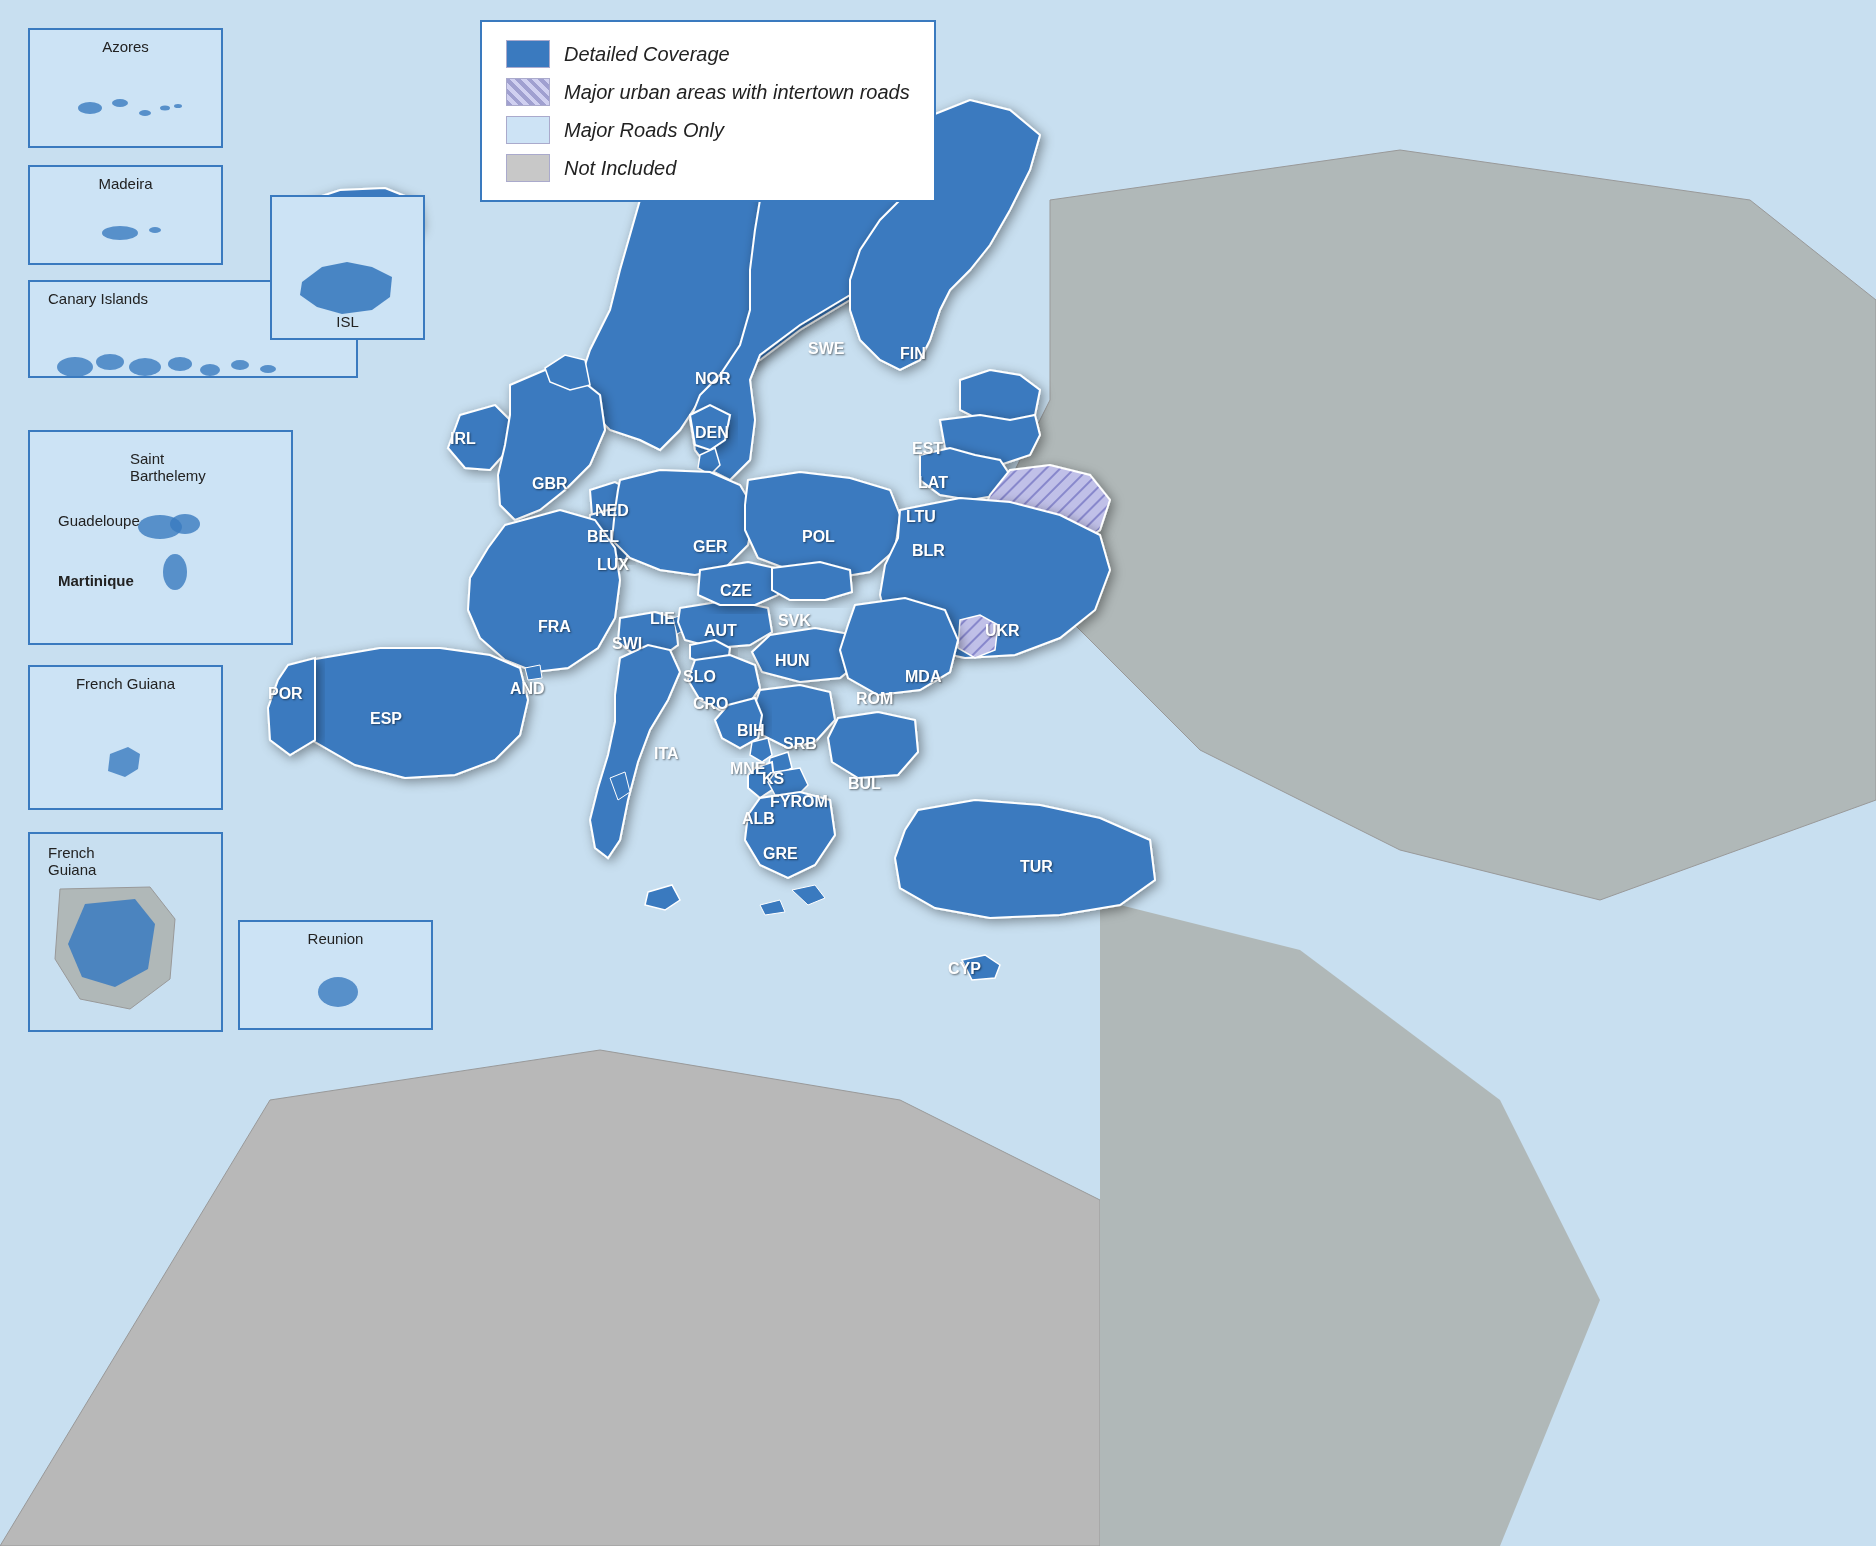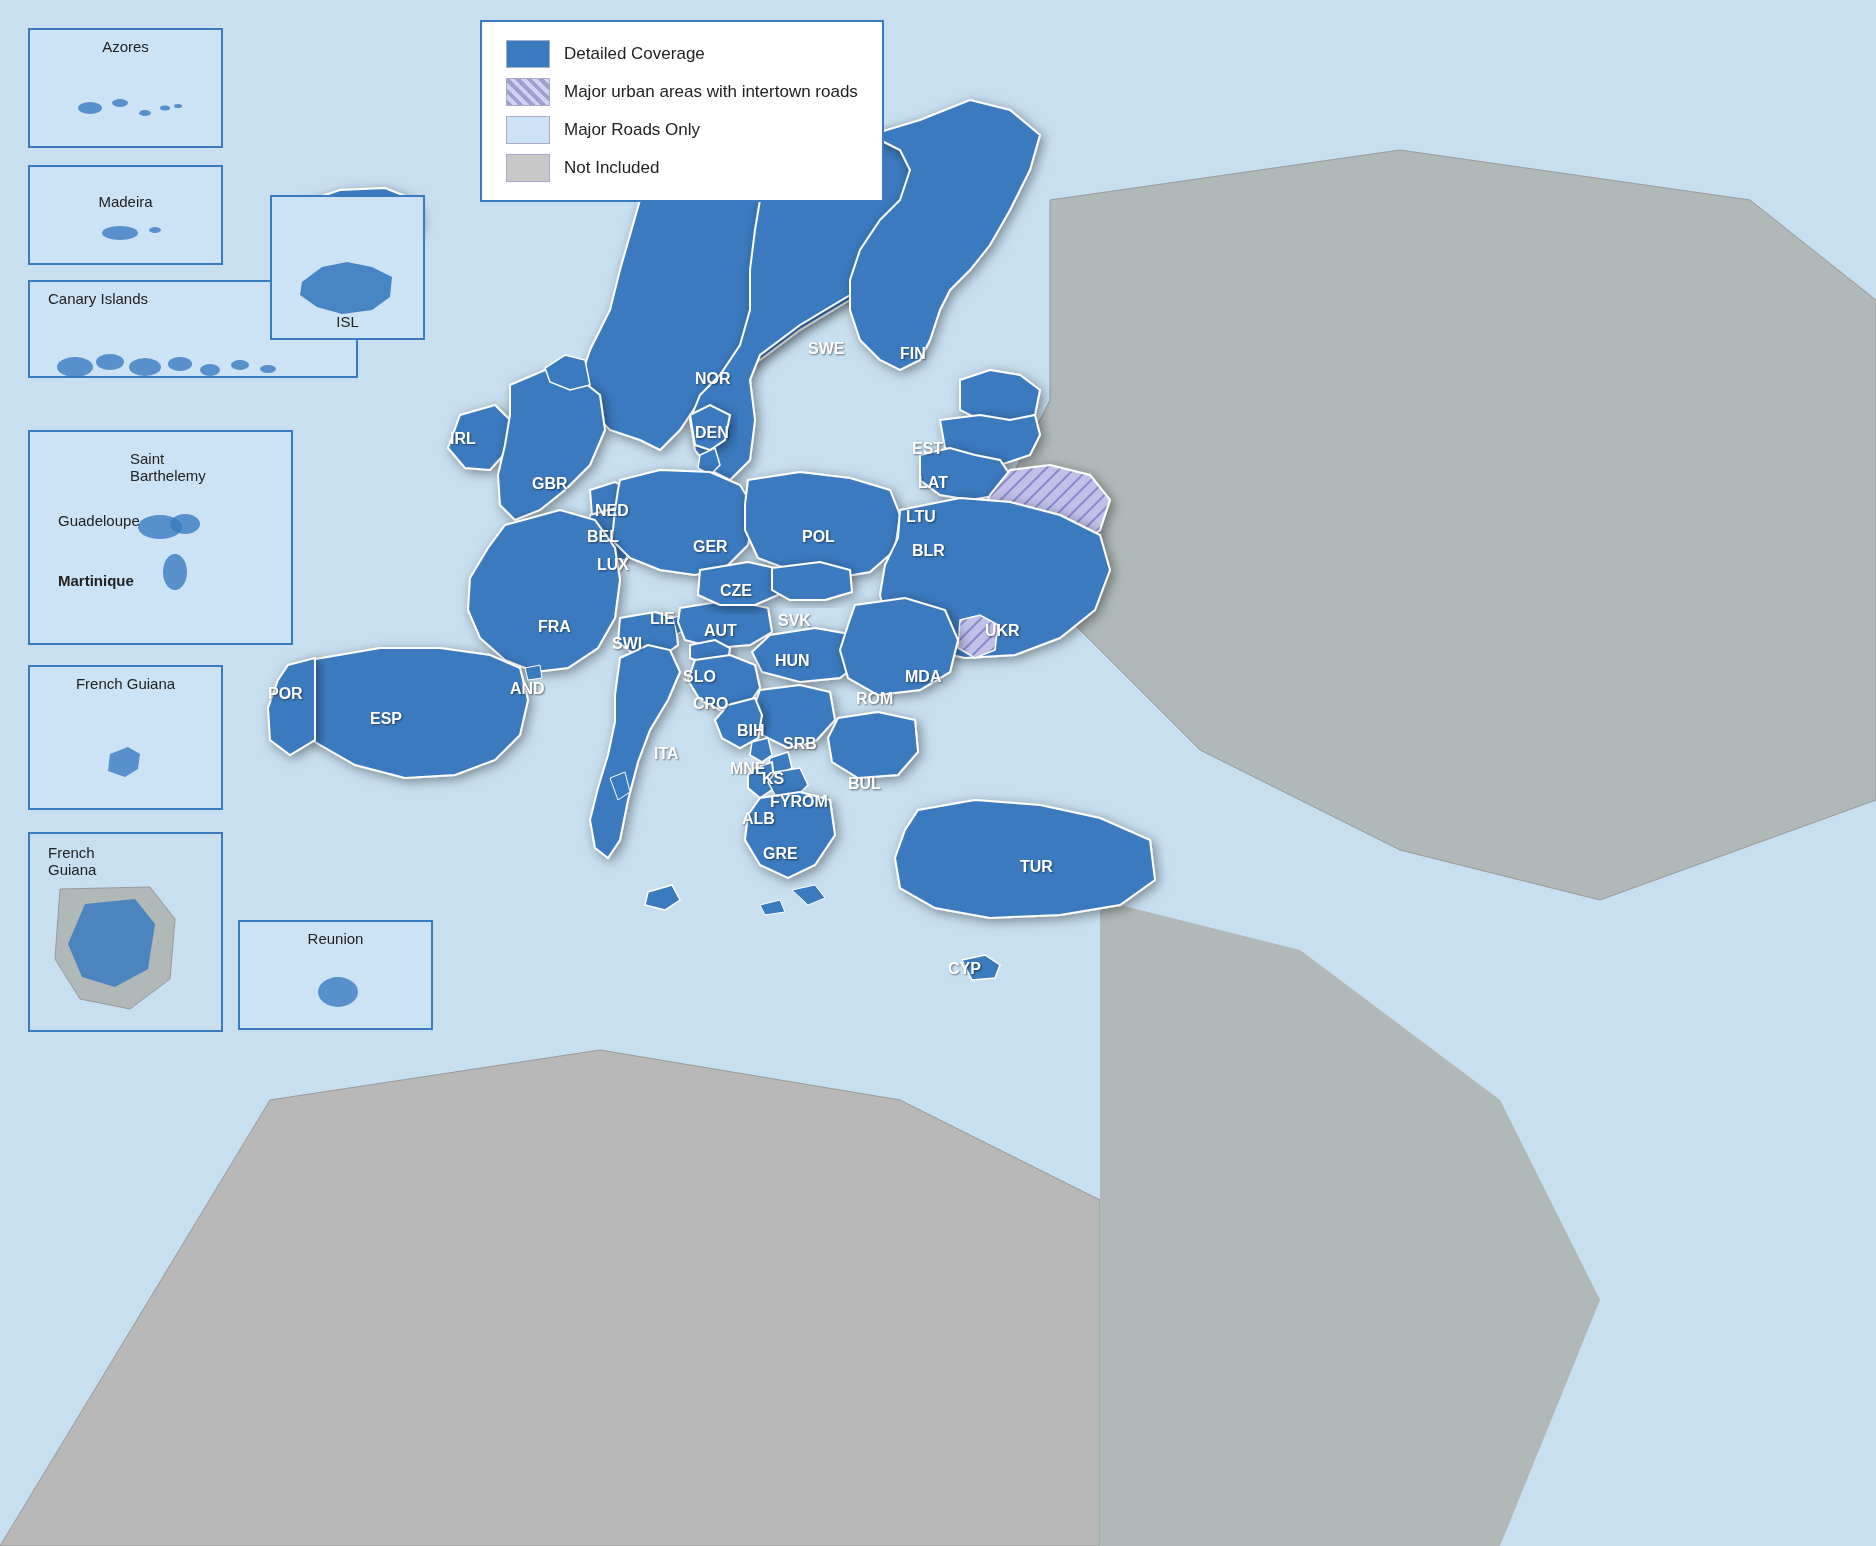--- a/index.html
+++ b/index.html
@@ -50,23 +50,24 @@
         45deg,
         #a0a0d0 0px,
         #a0a0d0 4px,
         #d0d0f0 4px,
         #d0d0f0 8px
       );
     }
     .legend-swatch.major-roads { background: #cde3f5; }
     .legend-swatch.not-included { background: #c8c8c8; }
     .legend-label {
-      font-size: 17px;
+      font-size: 20px;
       color: #222;
       line-height: 1.3;
+      font-style: italic;
     }
 
     
     .inset-box {
       position: absolute;
       background: #cce3f5;
       border: 2px solid #3a7abf;
       z-index: 90;
     }
     .inset-label {
@@ -240,21 +241,21 @@
     <svg width="195" height="90" style="position:absolute;top:28px;left:0" viewBox="0 0 195 90">
       <ellipse cx="60" cy="50" rx="12" ry="6" fill="#3a7abf" opacity="0.8"></ellipse>
       <ellipse cx="90" cy="45" rx="8" ry="4" fill="#3a7abf" opacity="0.8"></ellipse>
       <ellipse cx="115" cy="55" rx="6" ry="3" fill="#3a7abf" opacity="0.8"></ellipse>
       <ellipse cx="135" cy="50" rx="5" ry="2.5" fill="#3a7abf" opacity="0.8"></ellipse>
       <ellipse cx="148" cy="48" rx="4" ry="2" fill="#3a7abf" opacity="0.8"></ellipse>
     </svg>
   </div>
 
   <div class="inset-box" style="top:165px;left:28px;width:195px;height:100px;">
-    <span class="inset-label" style="top:8px;left:50%;transform:translateX(-50%);white-space:nowrap;margin-top:18px;">Madeira</span>
+    <span class="inset-label" style="top:8px;left:50%;transform:translateX(-50%);white-space:nowrap;">Madeira</span>
     <svg width="195" height="70" style="position:absolute;top:28px;left:0" viewBox="0 0 195 70">
       <ellipse cx="90" cy="38" rx="18" ry="7" fill="#3a7abf" opacity="0.8"></ellipse>
       <ellipse cx="125" cy="35" rx="6" ry="3" fill="#3a7abf" opacity="0.8"></ellipse>
     </svg>
   </div>
 
   <div class="inset-box" style="top:280px;left:28px;width:330px;height:98px;">
     <span class="inset-label" style="top:8px;left:18px;">Canary Islands</span>
     <svg width="330" height="100" style="position:absolute;top:30px;left:0" viewBox="0 0 330 100">
       <ellipse cx="45" cy="55" rx="18" ry="10" fill="#3a7abf" opacity="0.8"></ellipse>

